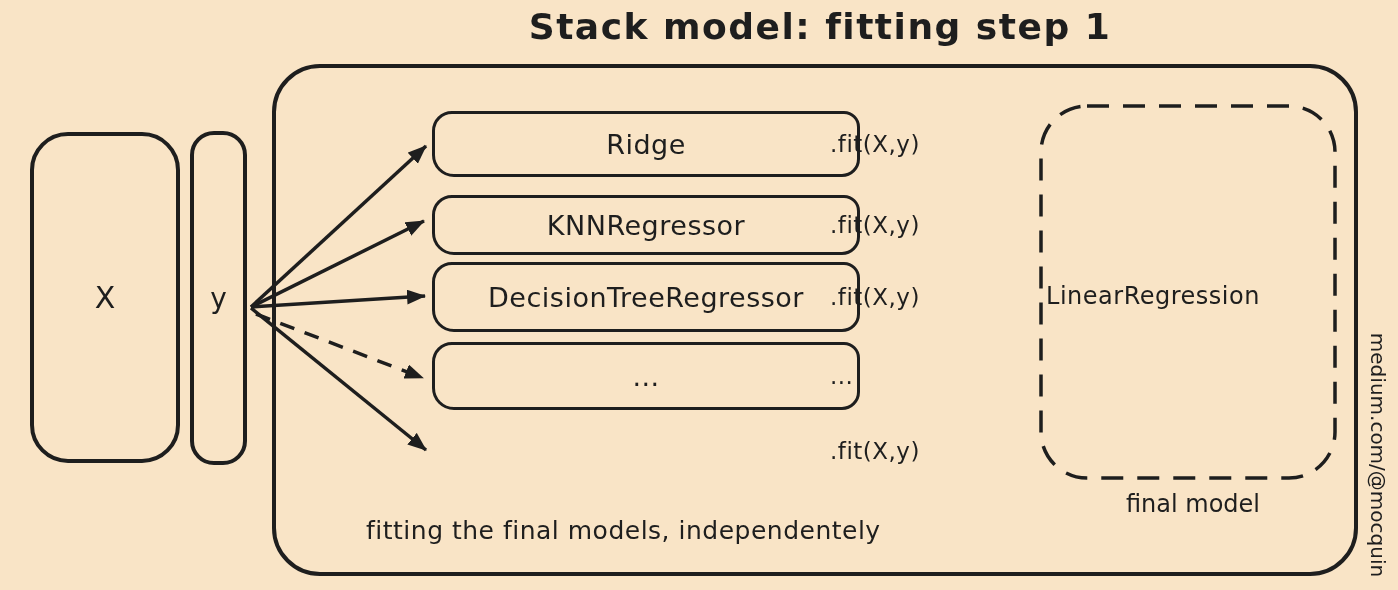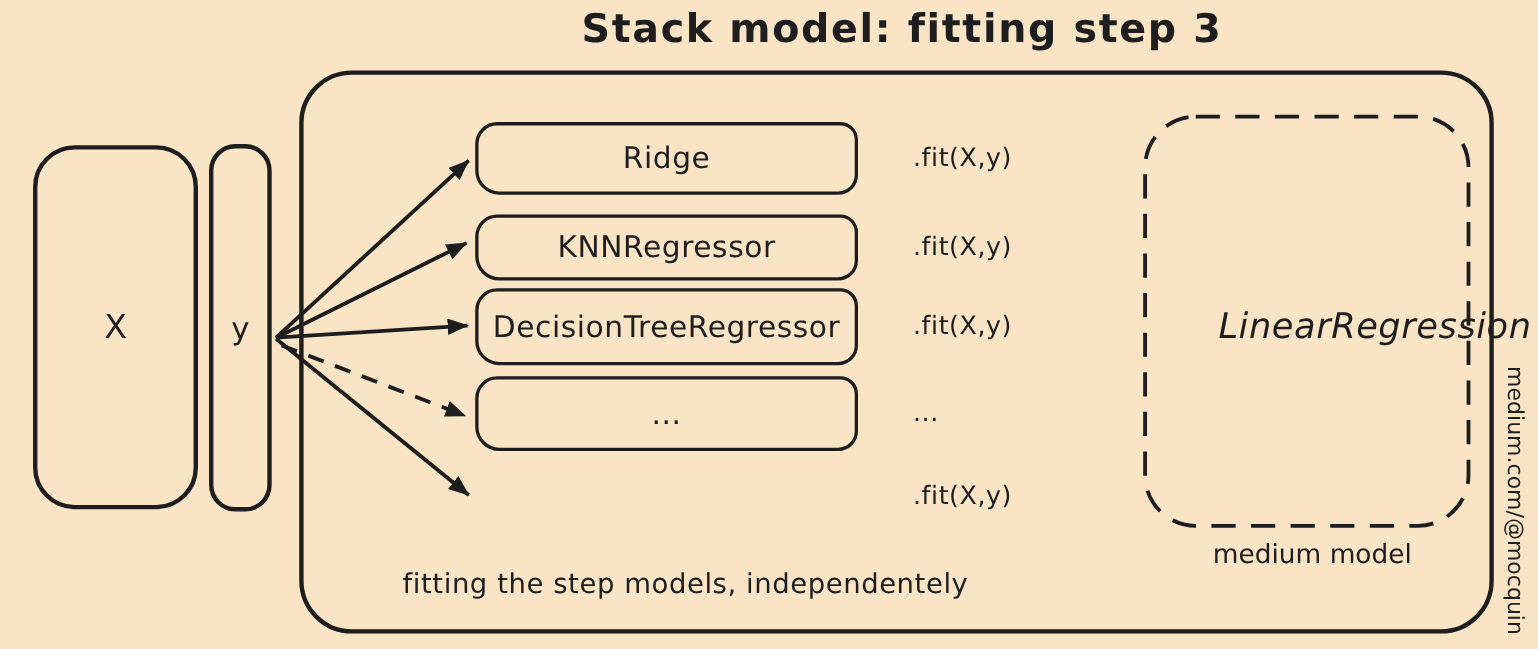--- a/index.html
+++ b/index.html
@@ -31,21 +31,21 @@
     display:flex;align-items:center;justify-content:center;
     font-size:30px;
   }
   .y-box{
     position:absolute;left:190px;top:131px;width:57px;height:334px;
     border:4px solid #1e1e1e;border-radius:24px;box-sizing:border-box;
     display:flex;align-items:center;justify-content:center;
     font-size:28px;
   }
   .model-box{
-    position:absolute;left:432px;width:348px;
+    position:absolute;left:432px;width:428px;
     border:3.5px solid #1e1e1e;border-radius:20px 16px 18px 22px;
     box-sizing:border-box;
     display:flex;align-items:center;justify-content:center;
     font-size:27px;letter-spacing:0.5px;
   }
   #m0{top:111px;height:66px}
   #m1{top:195px;height:60px}
   #m2{top:262px;height:70px}
   #m3{top:342px;height:68px}
   #m4{top:419px;height:64px}
@@ -57,24 +57,24 @@
   #f0{top:111px;height:66px}
   #f1{top:195px;height:60px}
   #f2{top:262px;height:70px}
   #f3{top:342px;height:68px}
   #f4{top:419px;height:64px}
   .overlay{
     position:absolute;left:0;top:0;width:1398px;height:590px;
     pointer-events:none;
   }
   .final-model-label{
-    position:absolute;left:1103px;top:106px;width:294px;height:372px;
+    position:absolute;left:1006px;top:106px;width:294px;height:372px;
     display:flex;align-items:center;justify-content:center;
-    font-size:32px;letter-spacing:0.5px;
-    padding-top:8px;box-sizing:border-box;font-style:italic;
+    font-size:24px;letter-spacing:0.5px;
+    padding-top:8px;box-sizing:border-box;
   }
   .final-model-caption{
     position:absolute;left:1088px;top:490px;width:210px;
     text-align:center;font-size:24px;
   }
   .footer-caption{
     position:absolute;left:366px;top:516px;
     font-size:25px;letter-spacing:0.5px;
   }
   .watermark{
@@ -82,21 +82,21 @@
     transform:translate(-50%,-50%) rotate(90deg);
     white-space:nowrap;
     font-size:20px;
   }
 </style>
 </head>
 <body>
 
 <div class="canvas">
 
-  <div class="title">Stack model: fitting step 3</div>
+  <div class="title">Stack model: fitting step 1</div>
 
   <div class="x-box">
     <span>X</span>
   </div>
 
   <div class="y-box">
     <span>y</span>
   </div>
 
   <div class="container-box"></div>
@@ -128,19 +128,19 @@
     </defs>
     <line x1="251" y1="307" x2="426" y2="146" stroke="#1e1e1e" stroke-width="3.5" marker-end="url(#ah)"></line>
     <line x1="251" y1="307" x2="424" y2="221" stroke="#1e1e1e" stroke-width="3.5" marker-end="url(#ah)"></line>
     <line x1="251" y1="307" x2="425" y2="296" stroke="#1e1e1e" stroke-width="3.5" marker-end="url(#ah)"></line>
     <line x1="256" y1="314" x2="423" y2="378" stroke="#1e1e1e" stroke-width="3.5" stroke-dasharray="15 11" marker-end="url(#ah)"></line>
     <line x1="251" y1="308" x2="426" y2="450" stroke="#1e1e1e" stroke-width="3.5" marker-end="url(#ah)"></line>
     <rect x="1041" y="106" width="294" height="372" rx="46" ry="46" fill="none" stroke="#1e1e1e" stroke-width="3.5" stroke-dasharray="22 14"></rect>
   </svg>
 
   <div class="final-model-label">LinearRegression</div>
-  <div class="final-model-caption">medium model</div>
+  <div class="final-model-caption">final model</div>
 
-  <div class="footer-caption">fitting the step models, independentely</div>
+  <div class="footer-caption">fitting the final models, independentely</div>
 
   <div class="watermark">medium.com/@mocquin</div>
 
 </div>
 
 </body></html>

